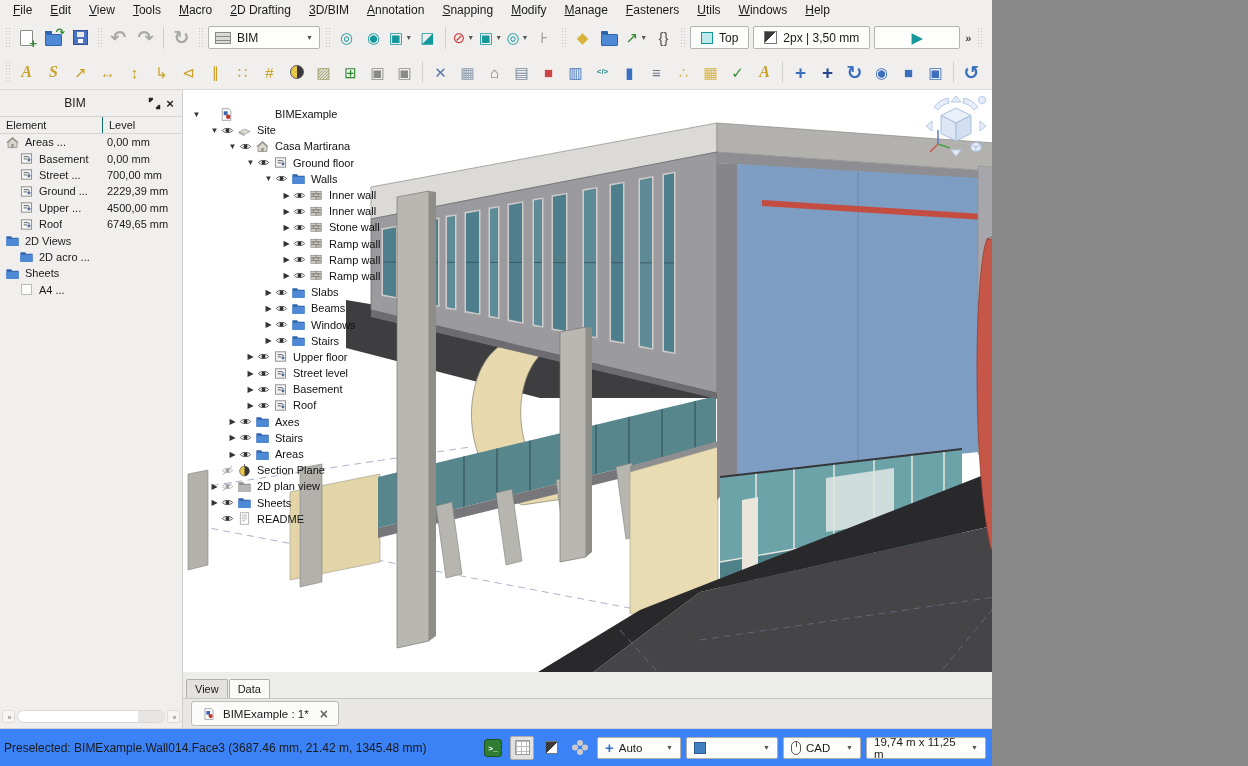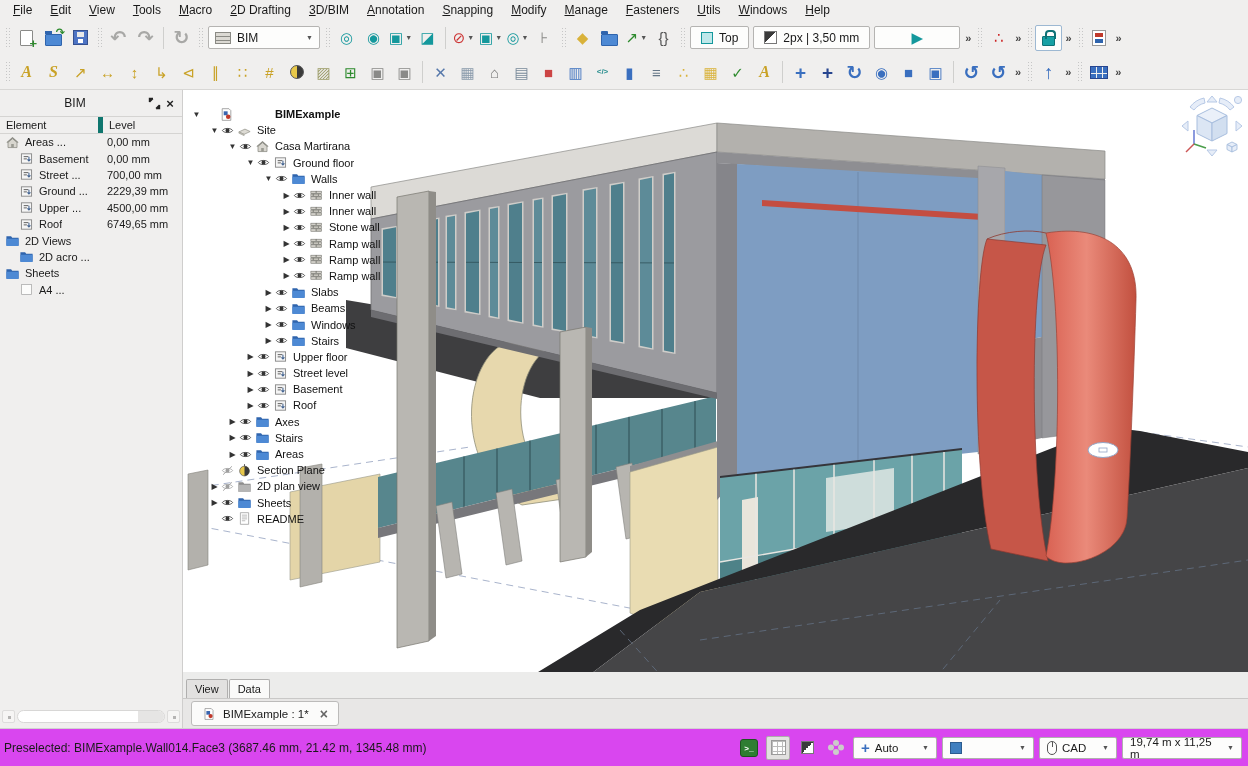--- a/index.html
+++ b/index.html
@@ -1,17 +1,17 @@
 <!DOCTYPE html>
 <html style="--c-accent_teal: #14989c; --c-wall_gray: #9b9b9f; --c-roof_light: #dcdad6; --c-roof_band: #b3b1ad; --c-glass_blue: #7e9dc2; --c-glass_teal: #6ba3a8; --c-window_strip: #4f7f8c; --c-wall_beige: #e7d8ad; --c-wall_red: #d96253; --c-terrain_dark: #454547; --c-terrain_edge: #29292b; --c-dash_blue: #a9b4cc;"><head>
 <meta charset="utf-8">
 <style>
   html,body{margin:0;padding:0;background:#888;}
   *{box-sizing:border-box;}
-  .app{width:1248px;height:766px;background:#f0efee;font-family:"Liberation Sans","DejaVu Sans",sans-serif;
+  .app{width:992px;height:766px;background:#f0efee;font-family:"Liberation Sans","DejaVu Sans",sans-serif;
        display:flex;flex-direction:column;overflow:hidden;position:relative;color:#1a1a1a;}
 
   
   .menubar{height:20px;display:flex;align-items:center;padding-left:4px;background:#f0efee;flex:0 0 auto;}
   .menu-item{font-size:12px;padding:0 9px;height:20px;line-height:20px;white-space:nowrap;cursor:default;}
   .menu-item u{text-decoration:underline;}
 
   
   .toolbar{height:35px;display:flex;align-items:center;padding-left:2px;background:#f0efee;flex:0 0 auto;}
   .toolbar.tb2{border-bottom:1px solid #d8d7d5;}
@@ -65,21 +65,21 @@
 
   
   .main{flex:0 0 638px;display:flex;}
   
   .panel{width:183px;flex:0 0 183px;background:#f0efee;border-right:1px solid #cfcecd;display:flex;flex-direction:column;}
   .panel-title-row{height:26px;display:flex;align-items:center;padding:0 4px;}
   .panel-title{flex:1;text-align:center;font-size:12px;}
   .panel-btn{width:16px;height:16px;display:flex;align-items:center;justify-content:center;color:#222;font-weight:bold;font-size:13px;cursor:default;}
   .pt-head{height:18px;display:flex;border-top:1px solid #d5d4d2;border-bottom:1px solid #d5d4d2;font-size:11px;align-items:center;}
   .pt-head span{padding-left:6px;}
-  .pt-col1{width:103px;border-right:5px solid #0f766e;height:100%;line-height:17px;}
+  .pt-col1{width:103px;border-right:1px solid #0f766e;height:100%;line-height:17px;}
   .pt-col2{flex:1;height:100%;line-height:17px;}
   .panel-rows{font-size:11px;}
   .p-row{height:16.4px;display:flex;align-items:center;}
   .p-ico{width:16px;height:15px;margin-right:4px;}
   .p-ico svg{width:15px;height:15px;display:block;}
   .p-label{white-space:nowrap;overflow:hidden;}
   .p-level{position:absolute;left:107px;white-space:nowrap;text-align:right;}
   .p-rowwrap{position:relative;}
   .panel-hscroll{margin:2px 2px 4px 2px;height:15px;display:flex;align-items:center;gap:2px;margin-top:auto;}
   .ph-arrow{width:13px;height:13px;background:#f6f5f4;border:1px solid #dddcdb;border-radius:2px;position:relative;}
@@ -94,33 +94,33 @@
   .navcube{position:absolute;right:4px;top:4px;}
 
   
   .tree{position:absolute;left:7px;top:16px;font-size:11px;color:#111;}
   .tr{display:flex;align-items:center;height:16.2px;white-space:nowrap;}
   .tr-a{width:13px;font-size:8px;color:#333;text-align:center;flex:0 0 13px;}
   .tr-e{width:16px;height:13px;flex:0 0 16px;}
   .tr-e svg{width:13px;height:13px;display:block;}
   .tr-i{width:17px;height:15px;margin-right:3px;flex:0 0 17px;}
   .tr-i svg{width:15px;height:15px;display:block;}
-  .tr-l.bold{font-weight:bold;padding-left:36px;}
+  .tr-l.bold{font-weight:normal;padding-left:36px;}
 
   
   .combo-tabs{height:26px;background:#ececeb;display:flex;align-items:flex-end;padding-left:3px;gap:1px;flex:0 0 26px;}
   .ctab{font-size:11px;padding:3px 8px 3px 8px;border:1px solid #b0afae;border-bottom:none;border-radius:2px 2px 0 0;background:#fafaf9;}
   .ctab.active{background:#e2e1e0;}
   .doctab-bar{height:30px;background:#e8e7e6;border-top:1px solid #c9c8c7;display:flex;align-items:center;padding-left:8px;flex:0 0 30px;}
   .doctab{height:25px;display:inline-flex;align-items:center;gap:7px;padding:0 10px;background:#fbfbfa;border:1px solid #bcbbba;border-radius:3px;font-size:11.5px;}
   .doctab .dt-ico svg{width:14px;height:14px;display:block;}
   .doctab-close{color:#666;font-weight:bold;font-size:14px;margin-left:4px;line-height:1;}
 
   
-  .statusbar{height:38px;flex:0 0 38px;background:#d946ef;border-top:1px solid #d2d1d0;display:flex;align-items:center;gap:24px;}
+  .statusbar{height:38px;flex:0 0 38px;background:#3b82f6;border-top:1px solid #d2d1d0;display:flex;align-items:center;gap:24px;}
   .status-text{font-size:12px;margin-left:4px;flex:1;white-space:nowrap;overflow:hidden;}
   .status-right{display:flex;align-items:center;gap:5px;margin-right:6px;}
   .sb-btn{width:24px;height:24px;display:flex;align-items:center;justify-content:center;border:1px solid transparent;border-radius:2px;}
   .sb-btn.pressed{background:#e2e1e0;border-color:#adacab;}
   .sb-dd{height:22px;background:#fdfdfc;border:1px solid #b0afae;border-radius:2px;display:flex;align-items:center;gap:5px;padding:0 7px;font-size:11.5px;}
   .sb-dd .dd-arr{font-size:7px;color:#555;margin-left:auto;}
   .dd-plus{color:#3a6fbf;font-weight:bold;font-size:15px;line-height:1;}
 </style>
 </head>
 <body>

